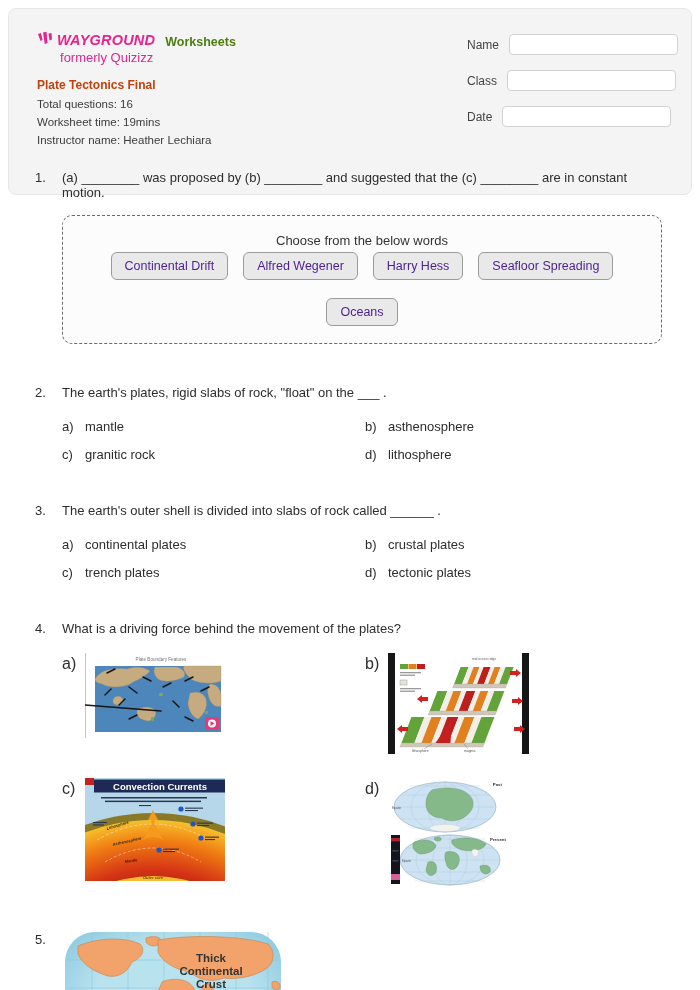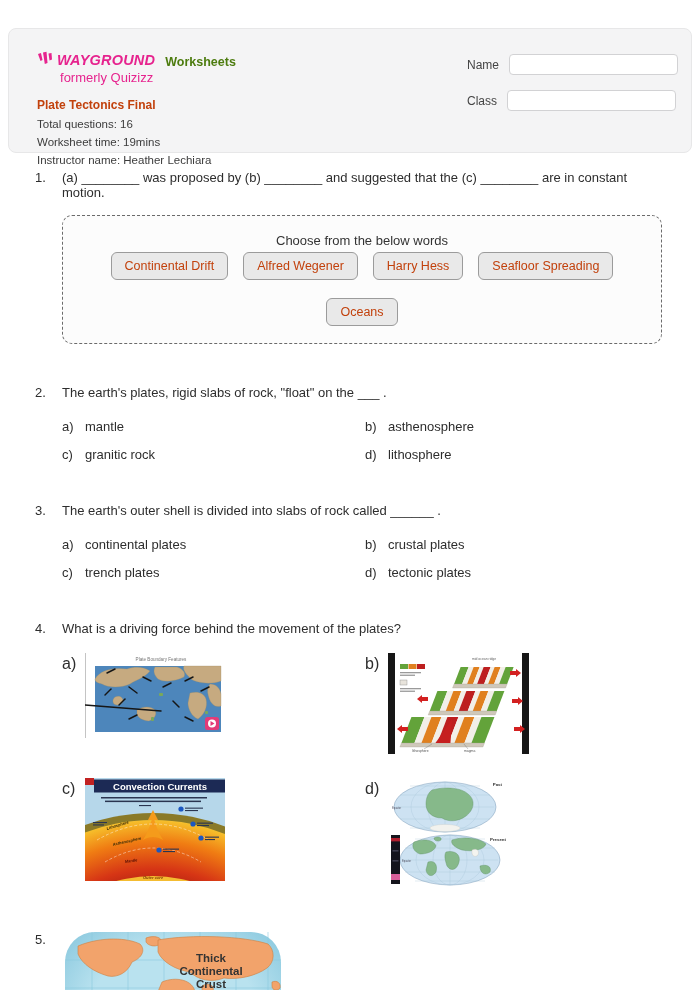--- a/index.html
+++ b/index.html
@@ -1,23 +1,23 @@
 <!DOCTYPE html>
 <html><head>
 <meta charset="utf-8">
 <style>
   * { margin:0; padding:0; box-sizing:border-box; }
   html,body { width:700px; height:990px; background:#fff; overflow:hidden;
     font-family:"Liberation Sans", sans-serif; color:#2d2d2d; }
   .page { position:relative; width:700px; height:990px; background:#fff; }
 
   
-  .header-card { position:absolute; left:8px; top:8px; width:684px; height:125px;
+  .header-card { position:absolute; left:8px; top:8px; width:684px; height:187px;
     background:#f4f4f5; border:1px solid #e7e7e8; border-radius:8px;
-    padding:22px 28px 18px 28px; display:flex; justify-content:space-between;margin-top:20px; }
+    padding:22px 28px 18px 28px; display:flex; justify-content:space-between; }
   .logo-row { display:flex; align-items:flex-start; gap:10px; }
   .logo-block { display:flex; flex-direction:column; align-items:flex-end; }
   .logo-main { display:flex; align-items:center; gap:3px; }
   .logo-brand { color:#e6238e; font-weight:bold; font-style:italic; font-size:14.5px; letter-spacing:.2px; }
   .logo-tagline { color:#e6238e; font-size:13px; margin-top:1px; margin-right:2px; }
   .worksheets-label { font-size:12.5px; font-weight:bold; color:#4d7c0f; margin-top:4px; }
   .quiz-title { font-size:12px; font-weight:bold; color:#c2410c; margin-top:13px; }
   .meta-line { font-size:11.5px; color:#3c3c3c; margin-top:6px; }
   .fields { width:196px; padding-top:3px; }
   .field-row { display:flex; align-items:center; margin-bottom:15px; }
@@ -32,21 +32,21 @@
   .qbody { flex:1; padding-right:40px; }
   .qtext { font-size:13px; color:#2d2d2d; line-height:15px; }
 
   
   .word-bank { margin-top:15px; border:1.5px dashed #6b6b6b; border-radius:10px;
     background:#fcfcfc; padding:17px 14px 13px 14px; width:600px; }
   .wb-title { text-align:center; font-size:13px; color:#333; margin-bottom:4px; }
   .chip-row { display:flex; justify-content:center; gap:15px; margin-bottom:18px; }
   .chip-row:last-child { margin-bottom:4px; }
   .chip { display:inline-block; background:#e9e9e9; border:1px solid #9b9b9b; border-radius:6px;
-    padding:6px 13px; font-size:12.5px; color:#c2410c; }
+    padding:6px 13px; font-size:12.5px; color:#4c1d95; }
 
   
   .options { margin-top:19px; display:grid; grid-template-columns:303px auto; row-gap:13px; }
   .opt { display:flex; font-size:13px; color:#2d2d2d; line-height:15px; }
   .opt-letter { width:23px; flex-shrink:0; }
 
   
   .img-options-row { margin-top:17px; display:grid; grid-template-columns:303px auto; align-items:start; }
   .img-opt { display:flex; align-items:flex-start; }
   .img-opt .opt-letter { margin-top:2px; }
@@ -84,20 +84,24 @@
       <div class="meta-line">Worksheet time: 19mins</div>
       <div class="meta-line">Instructor name: Heather Lechiara</div>
     </div>
     <div class="fields">
       <div class="field-row">
         <span class="field-label">Name</span>
         <input class="field-input" type="text" style="">
       </div>
       <div class="field-row">
         <span class="field-label">Class</span>
+        <input class="field-input" type="text" style="">
+      </div>
+      <div class="field-row">
+        <span class="field-label">Date</span>
         <input class="field-input" type="text" style="">
       </div>
     </div>
   </div>
 
   <div class="questions">
 
     <div class="question">
       <div class="qnum">1.</div>
       <div class="qbody">

